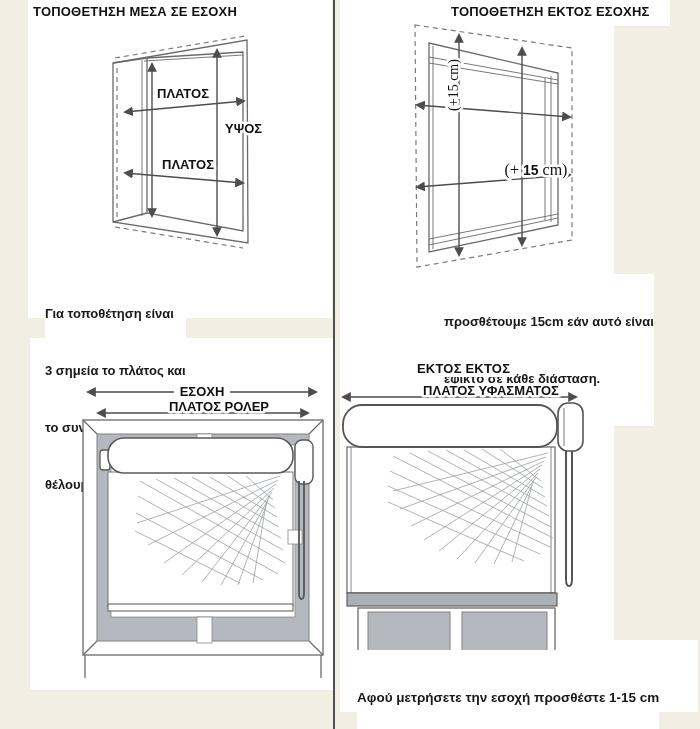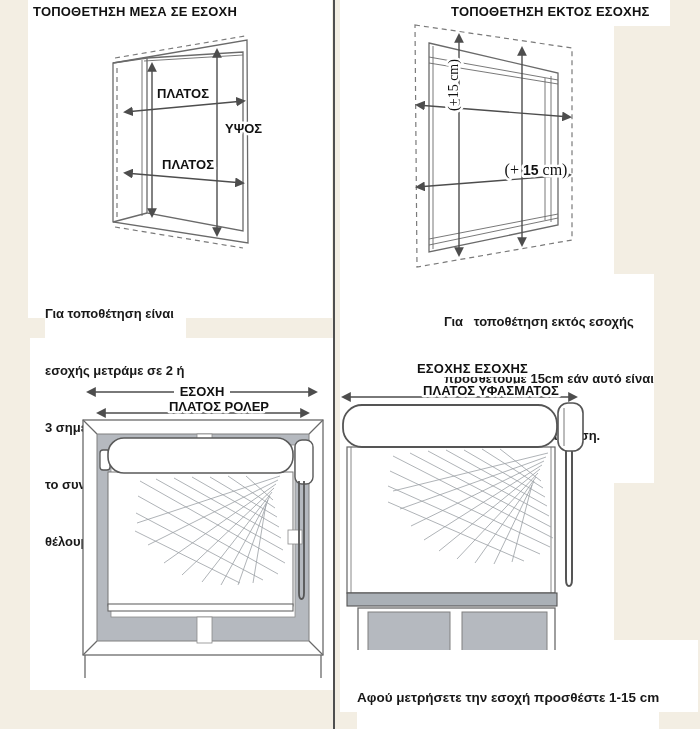--- a/index.html
+++ b/index.html
@@ -59,21 +59,20 @@
     <line class="arrow" x1="132" y1="22" x2="132" y2="207" marker-start="url(#ah1)" marker-end="url(#ah1)"></line>
     <line class="arrow" x1="40" y1="84" x2="159" y2="73" marker-start="url(#ah1)" marker-end="url(#ah1)"></line>
     <line class="arrow" x1="40" y1="145" x2="158" y2="155" marker-start="url(#ah1)" marker-end="url(#ah1)"></line>
     <text class="halo" x="98" y="70" text-anchor="middle">ΠΛΑΤΟΣ</text>
     <text class="halo" x="103" y="141" text-anchor="middle">ΠΛΑΤΟΣ</text>
     <text class="halo" x="140" y="105">ΥΨΟΣ</text>
   </svg>
 
   <div class="note" style="left:45px;top:266px">
     <div>Για τοποθέτηση είναι</div>
-    <div>εσοχής μετράμε σε 2 ή</div>
     <div>3 σημεία το πλάτος και</div>
     <div>το συνολικό ύψος που</div>
     <div>θέλουμε .</div>
   </div>
 
   <div class="qtitle" style="left:448px;top:3px">ΤΟΠΟΘΕΤΗΣΗ ΕΚΤΟΣ ΕΣΟΧΗΣ</div>
 
   <svg class="diag" style="left:398px;top:18px" width="212" height="262" viewBox="0 0 212 262">
     <defs>
       <marker id="ah2" viewBox="0 0 10 10" refX="8" refY="5" markerWidth="7" markerHeight="7" orient="auto-start-reverse">
@@ -87,21 +86,20 @@
     </g>
     <line class="arrow" x1="61" y1="17" x2="61" y2="237" marker-start="url(#ah2)" marker-end="url(#ah2)"></line>
     <line class="arrow" x1="124" y1="30" x2="124" y2="227" marker-start="url(#ah2)" marker-end="url(#ah2)"></line>
     <line class="arrow" x1="19" y1="87" x2="172" y2="99" marker-start="url(#ah2)" marker-end="url(#ah2)"></line>
     <line class="arrow" x1="19" y1="169" x2="172" y2="157" marker-start="url(#ah2)" marker-end="url(#ah2)"></line>
     <text class="serif halo" transform="rotate(-90 56 67)" x="56" y="71" text-anchor="middle">(+15 cm)</text>
     <text class="serif halo" x="138" y="157" text-anchor="middle" style="font-size:16px"><tspan>(+ </tspan><tspan style="font-weight:bold;font-family:'Liberation Sans',sans-serif;font-size:14px">15</tspan><tspan> cm)</tspan></text>
   </svg>
 
   <div class="note" style="left:444px;top:274px">
-    <div>Για   τοποθέτηση εκτός εσοχής</div>
     <div>προσθέτουμε 15cm εάν αυτό είναι</div>
     <div>εφικτό σε κάθε διάσταση.</div>
   </div>
 
   <svg class="diag" style="left:80px;top:373px" width="255" height="312" viewBox="0 0 255 312">
     <defs>
       <marker id="ah3" viewBox="0 0 10 10" refX="8" refY="5" markerWidth="7" markerHeight="7" orient="auto-start-reverse">
         <path d="M0,0L10,5L0,10z" fill="#4d4d4d"></path>
       </marker>
     </defs>
@@ -128,21 +126,21 @@
       <path class="hatch" d="M200,103L57,150 M198,107L68,172 M196,111L84,190 M194,115L102,202 M192,119L122,209 M190,123L141,212 M188,127L158,212 M186,131L173,210 M60,108L205,190 M76,106L203,177 M94,105L201,165 M112,104L199,154 M130,104L197,144 M148,103L195,135 M166,103L193,127 M58,123L198,201 M56,140L183,207 M55,158L160,210"></path>
       <rect x="28" y="231" width="185" height="7" fill="#fff" stroke="#666" stroke-width="1.1"></rect>
       <rect x="20" y="77" width="10" height="20" rx="3" fill="#fff" stroke="#5a5a5a" stroke-width="1.3"></rect>
       <rect x="28" y="65" width="185" height="35" rx="16" fill="#fff" stroke="#5a5a5a" stroke-width="1.6"></rect>
       <rect x="215" y="67" width="18" height="44" rx="7" fill="#fff" stroke="#5a5a5a" stroke-width="1.4"></rect>
       <rect x="208" y="157" width="14" height="14" fill="#fff" stroke="#8a8a8a" stroke-width=".8"></rect>
       <path d="M219,108 L219,220 Q219,226 221.5,226 Q224,226 224,220 L224,108" fill="none" stroke="#555" stroke-width="1.8"></path>
     </g>
   </svg>
 
-  <div class="qtitle" style="left:414px;top:360px">ΕΣΟΧΗΣ ΕΣΟΧΗΣ</div>
+  <div class="qtitle" style="left:414px;top:360px">ΕΚΤΟΣ ΕΚΤΟΣ</div>
 
   <svg class="diag" style="left:338px;top:358px" width="252" height="322" viewBox="0 0 252 322">
     <defs>
       <marker id="ah4" viewBox="0 0 10 10" refX="8" refY="5" markerWidth="7" markerHeight="7" orient="auto-start-reverse">
         <path d="M0,0L10,5L0,10z" fill="#4d4d4d"></path>
       </marker>
     </defs>
     <line class="arrow" x1="5" y1="39" x2="238" y2="39" marker-start="url(#ah4)" marker-end="url(#ah4)"></line>
     <text class="halo" x="153" y="37" text-anchor="middle">ΠΛΑΤΟΣ ΥΦΑΣΜΑΤΟΣ</text>
 

